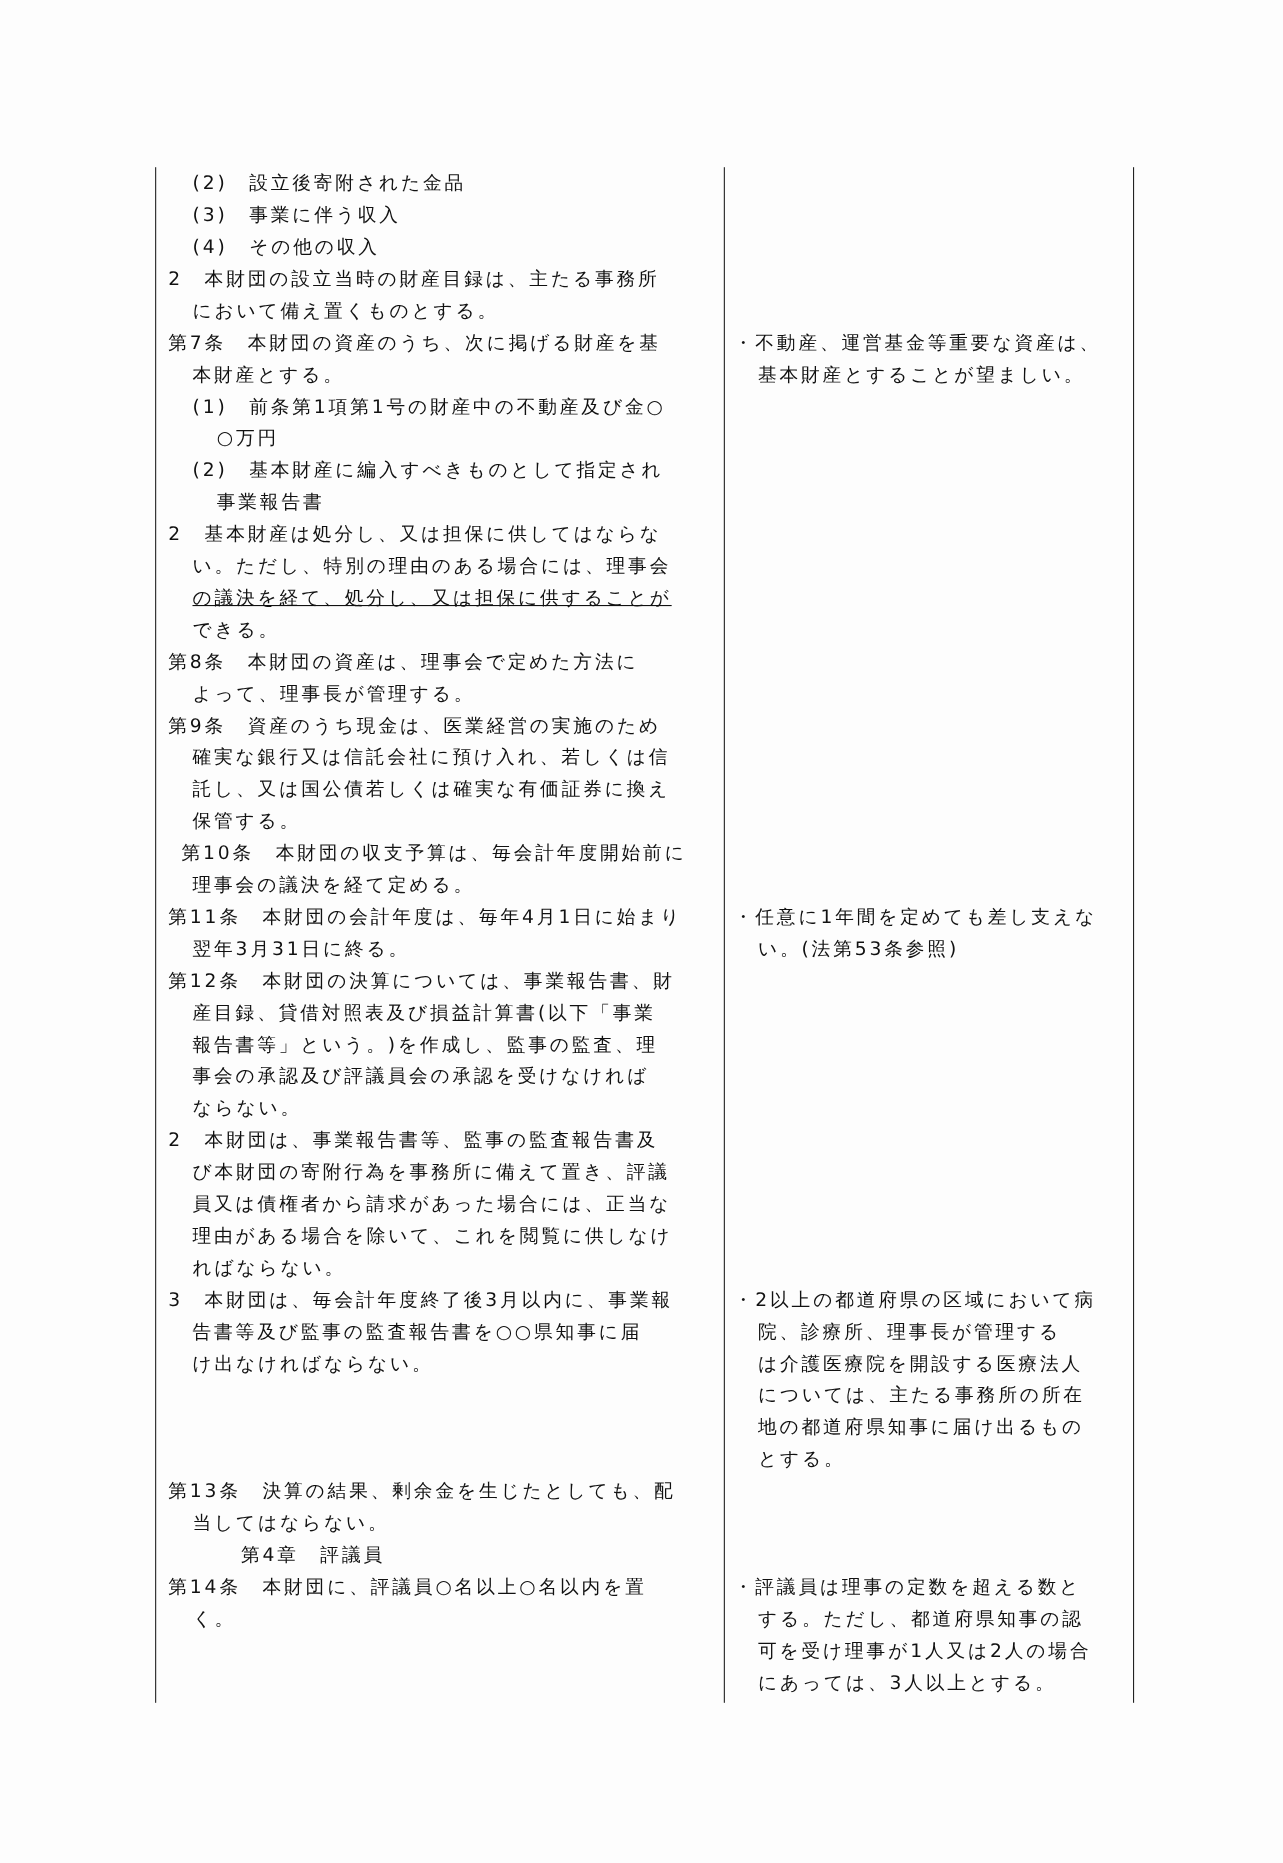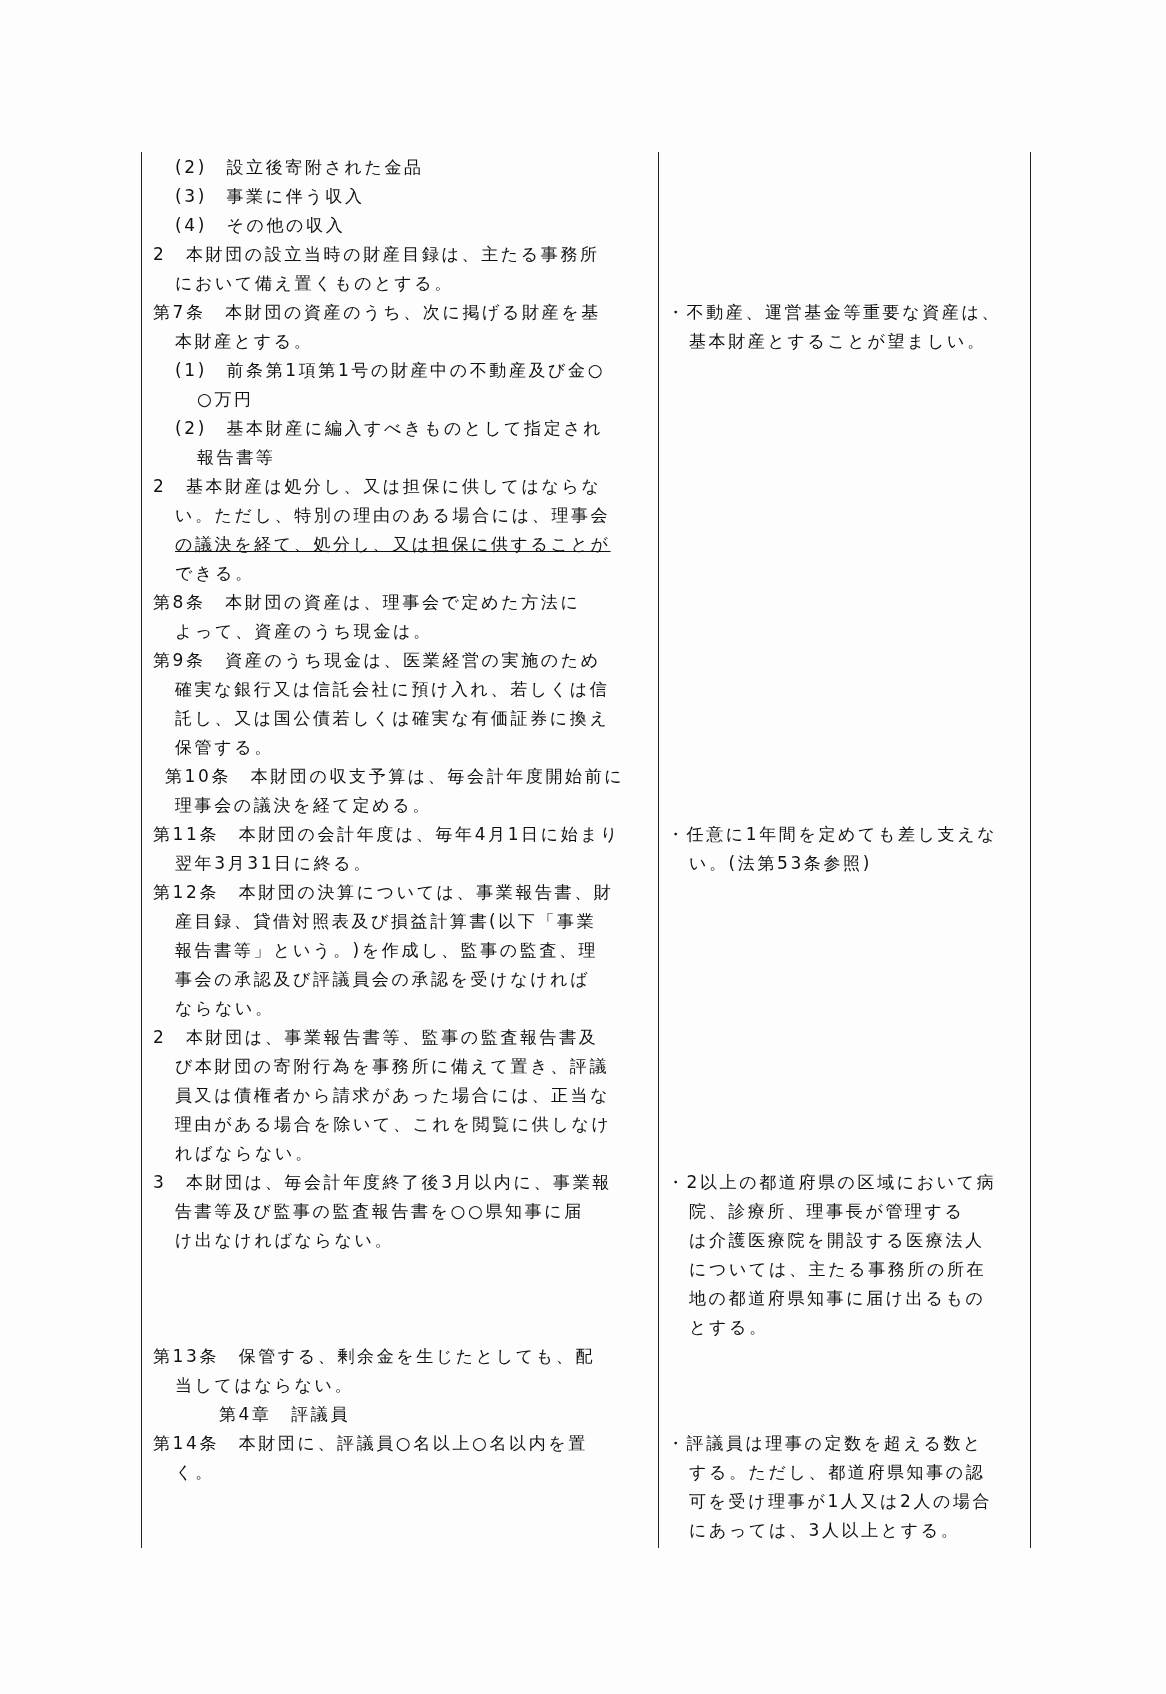--- a/index.html
+++ b/index.html
@@ -22,27 +22,27 @@
     <div class="line l" style="top: 153px; margin-left: 22px;">(2)　設立後寄附された金品</div>
     <div class="line l" style="top: 182px; margin-left: 22px;">(3)　事業に伴う収入</div>
     <div class="line l" style="top: 211px; margin-left: 22px;">(4)　その他の収入</div>
     <div class="line l" style="top: 240px; margin-left: 0px;">2　本財団の設立当時の財産目録は、主たる事務所</div>
     <div class="line l" style="top: 269px; margin-left: 22px;">において備え置くものとする。</div>
     <div class="line l" style="top: 298px; margin-left: 0px;">第7条　本財団の資産のうち、次に掲げる財産を基</div>
     <div class="line l" style="top: 327px; margin-left: 22px;">本財産とする。</div>
     <div class="line l" style="top: 356px; margin-left: 22px;">(1)　前条第1項第1号の財産中の不動産及び金○</div>
     <div class="line l" style="top: 385px; margin-left: 44px;">○万円</div>
     <div class="line l" style="top: 414px; margin-left: 22px;">(2)　基本財産に編入すべきものとして指定され</div>
-    <div class="line l" style="top: 443px; margin-left: 44px;">報告書等</div>
+    <div class="line l" style="top: 443px; margin-left: 44px;">事業報告書</div>
     <div class="line l" style="top: 472px; margin-left: 0px;">2　基本財産は処分し、又は担保に供してはならな</div>
     <div class="line l" style="top: 501px; margin-left: 22px;">い。ただし、特別の理由のある場合には、理事会</div>
     <div class="line l" style="top: 530px; margin-left: 22px; text-decoration: underline;">の議決を経て、処分し、又は担保に供することが</div>
     <div class="line l" style="top: 559px; margin-left: 22px;">できる。</div>
     <div class="line l" style="top: 588px; margin-left: 0px;">第8条　本財団の資産は、理事会で定めた方法に</div>
-    <div class="line l" style="top: 617px; margin-left: 22px;">よって、資産のうち現金は。</div>
+    <div class="line l" style="top: 617px; margin-left: 22px;">よって、理事長が管理する。</div>
     <div class="line l" style="top: 646px; margin-left: 0px;">第9条　資産のうち現金は、医業経営の実施のため</div>
     <div class="line l" style="top: 675px; margin-left: 22px;">確実な銀行又は信託会社に預け入れ、若しくは信</div>
     <div class="line l" style="top: 704px; margin-left: 22px;">託し、又は国公債若しくは確実な有価証券に換え</div>
     <div class="line l" style="top: 733px; margin-left: 22px;">保管する。</div>
     <div class="line l" style="top: 762px; margin-left: 12px;">第10条　本財団の収支予算は、毎会計年度開始前に</div>
     <div class="line l" style="top: 791px; margin-left: 22px;">理事会の議決を経て定める。</div>
     <div class="line l" style="top: 820px; margin-left: 0px;">第11条　本財団の会計年度は、毎年4月1日に始まり</div>
     <div class="line l" style="top: 849px; margin-left: 22px;">翌年3月31日に終る。</div>
     <div class="line l" style="top: 878px; margin-left: 0px;">第12条　本財団の決算については、事業報告書、財</div>
     <div class="line l" style="top: 907px; margin-left: 22px;">産目録、貸借対照表及び損益計算書(以下「事業</div>
@@ -50,21 +50,21 @@
     <div class="line l" style="top: 965px; margin-left: 22px;">事会の承認及び評議員会の承認を受けなければ</div>
     <div class="line l" style="top: 994px; margin-left: 22px;">ならない。</div>
     <div class="line l" style="top: 1023px; margin-left: 0px;">2　本財団は、事業報告書等、監事の監査報告書及</div>
     <div class="line l" style="top: 1052px; margin-left: 22px;">び本財団の寄附行為を事務所に備えて置き、評議</div>
     <div class="line l" style="top: 1081px; margin-left: 22px;">員又は債権者から請求があった場合には、正当な</div>
     <div class="line l" style="top: 1110px; margin-left: 22px;">理由がある場合を除いて、これを閲覧に供しなけ</div>
     <div class="line l" style="top: 1139px; margin-left: 22px;">ればならない。</div>
     <div class="line l" style="top: 1168px; margin-left: 0px;">3　本財団は、毎会計年度終了後3月以内に、事業報</div>
     <div class="line l" style="top: 1197px; margin-left: 22px;">告書等及び監事の監査報告書を○○県知事に届</div>
     <div class="line l" style="top: 1226px; margin-left: 22px;">け出なければならない。</div>
-    <div class="line l" style="top: 1342px; margin-left: 0px;">第13条　保管する、剰余金を生じたとしても、配</div>
+    <div class="line l" style="top: 1342px; margin-left: 0px;">第13条　決算の結果、剰余金を生じたとしても、配</div>
     <div class="line l" style="top: 1371px; margin-left: 22px;">当してはならない。</div>
     <div class="line l" style="top: 1400px; margin-left: 66px;">第4章　評議員</div>
     <div class="line l" style="top: 1429px; margin-left: 0px;">第14条　本財団に、評議員○名以上○名以内を置</div>
     <div class="line l" style="top: 1458px; margin-left: 22px;">く。</div>
   </div>
 <div id="right">
     <div class="line r" style="top: 298px; margin-left: 0px;">・不動産、運営基金等重要な資産は、</div>
     <div class="line r" style="top: 327px; margin-left: 22px;">基本財産とすることが望ましい。</div>
     <div class="line r" style="top: 820px; margin-left: 0px;">・任意に1年間を定めても差し支えな</div>
     <div class="line r" style="top: 849px; margin-left: 22px;">い。(法第53条参照)</div>

